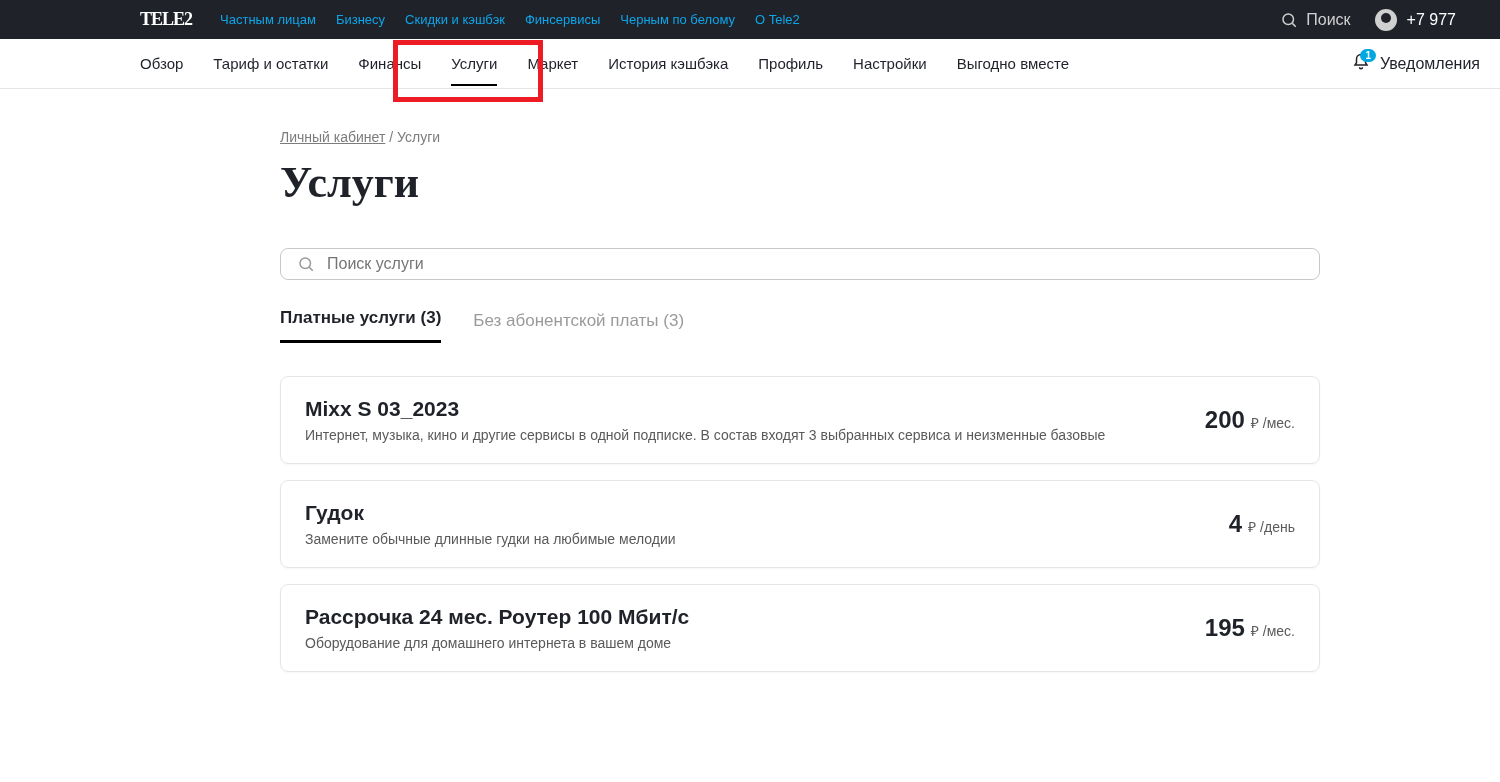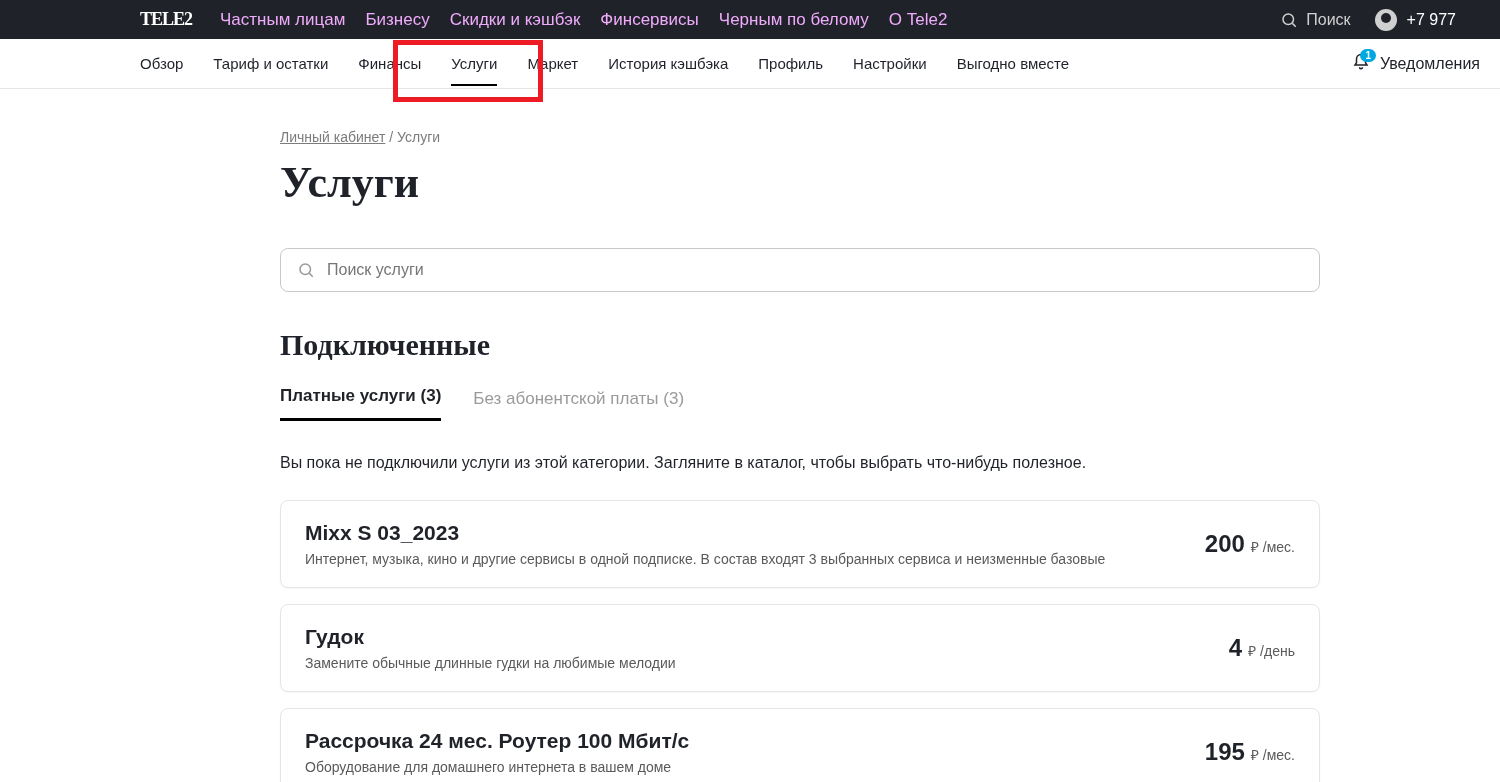--- a/index.html
+++ b/index.html
@@ -1,38 +1,38 @@
 <!DOCTYPE html>
 <html><head>
   <meta charset="utf-8">
   <style>
     * { margin: 0; padding: 0; box-sizing: border-box; }
     body { font-family: -apple-system, BlinkMacSystemFont, 'Segoe UI', Arial, sans-serif; background: #fff; color: #1f2229; }
     .topbar { background: #1f2229; color: #fff; height: 39px; display: flex; align-items: center; padding: 0 44px 0 140px; }
     .logo { font-family: Georgia, serif; font-weight: bold; font-size: 18px; letter-spacing: -1px; margin-right: 28px; }
     .topnav { display: flex; gap: 20px; flex: 1; }
-    .topnav-item { color: #f0abfc; font-size: 17px; cursor: pointer; }
+    .topnav-item { color: #0ea5e9; font-size: 13px; cursor: pointer; }
     .topbar-right { display: flex; align-items: center; gap: 24px; }
     .search-wrap { display: flex; align-items: flex-start; gap: 8px; color: #d0d0d0; cursor: pointer; }
     .user-wrap { display: flex; align-items: center; gap: 10px; cursor: pointer; }
     .user-icon { width: 22px; height: 22px; border-radius: 50%; background: #d0d0d0; display: flex; align-items: center; justify-content: center; }
     .user-icon::after { content: ''; width: 10px; height: 10px; border-radius: 50%; background: #1f2229; position: relative; top: -2px; }
     .subnav { border-bottom: 1px solid #e5e5e5; height: 50px; display: flex; align-items: center; padding: 0 20px 0 140px; }
     .subnav-items { display: flex; gap: 30px; flex: 1; }
     .subnav-item { font-size: 15px; color: #1f2229; cursor: pointer; padding: 14px 0; position: relative; }
     .subnav-item.active::after { content: ''; position: absolute; bottom: 0; left: 0; right: 0; height: 2px; background: #000; }
     .highlight-box { position: absolute; border: 5px solid #ed1c24; pointer-events: none; }
     .notif-wrap { display: flex; align-items: center; gap: 10px; cursor: pointer; }
     .bell-icon { position: relative; }
     .badge { position: absolute; top: -4px; right: -6px; background: #00a8e1; color: #fff; border-radius: 8px; font-size: 10px; font-weight: bold; padding: 1px 5px; }
     .page { max-width: 1220px; margin: 0 auto; padding: 40px 40px 40px 140px; }
     .breadcrumb { font-size: 14px; color: #7c7c7c; margin-bottom: 12px; }
     .breadcrumb a { color: #7c7c7c; text-decoration: underline; cursor: pointer; }
     .page-title { font-family: Georgia, 'Times New Roman', serif; font-size: 44px; font-weight: bold; margin-bottom: 40px; }
-    .search-field { width: 100%; border: 1px solid #c9c9c9; border-radius: 8px; padding: 12px 16px; font-size: 16px; display: flex; align-items: center; gap: 12px; margin-bottom: 36px; justify-content: center; }
+    .search-field { width: 100%; border: 1px solid #c9c9c9; border-radius: 8px; padding: 6px 16px; font-size: 16px; display: flex; align-items: center; gap: 12px; margin-bottom: 28px; justify-content: center; }
     .search-field input { border: none; outline: none; flex: 1; font-size: 16px; background: transparent; }
     .section-title { font-family: Georgia, 'Times New Roman', serif; font-size: 30px; font-weight: bold; margin-bottom: 24px; }
     .tabs { display: flex; gap: 32px; border-bottom: 1px solid transparent; margin-bottom: 32px; align-items: flex-end; }
     .tab { font-size: 17px; padding-bottom: 12px; cursor: pointer; color: #9a9a9a; }
     .tab.active { color: #1f2229; font-weight: 600; border-bottom: 3px solid #000; }
     .empty-msg { font-size: 16px; margin-bottom: 28px; }
     .card { border: 1px solid #e5e5e5; border-radius: 8px; padding: 20px 24px; margin-bottom: 16px; display: flex; justify-content: space-between; align-items: center; cursor: pointer; box-shadow: 0 1px 2px rgba(0,0,0,0.04); }
     .card-left { flex: 1; }
     .card-title { font-size: 21px; font-weight: bold; margin-bottom: 6px; }
     .card-desc { font-size: 14px; color: #5a5a5a; }
@@ -101,28 +101,26 @@
   <h1 class="page-title">Услуги</h1>
 
   <div class="search-field">
     <svg class="icon-svg" viewBox="0 0 24 24">
         <circle cx="11" cy="11" r="7"></circle>
         <line x1="21" y1="21" x2="16.5" y2="16.5"></line>
       </svg>
     <input type="text" placeholder="Поиск услуги" style="">
   </div>
 
-  <h2 class="section-title">Подключенные</h2>
 
   <div class="tabs" id="tabs">
       <div class="tab active">Платные услуги  (3)</div>
       <div class="tab">Без абонентской платы (3)</div>
     </div>
 
-  <div class="empty-msg">Вы пока не подключили услуги из этой категории. Загляните в каталог, чтобы выбрать что-нибудь полезное.</div>
 
   <div id="cards">
       <div class="card">
     <div class="card-left">
       <div class="card-title">Mixx S 03_2023</div>
       <div class="card-desc">Интернет, музыка, кино и другие сервисы в одной подписке. В состав входят 3 выбранных сервиса и неизменные базовые</div>
     </div>
     <div class="card-price">
       <span class="price-num">200</span><span class="price-unit"> ₽ /мес.</span>
     </div>

